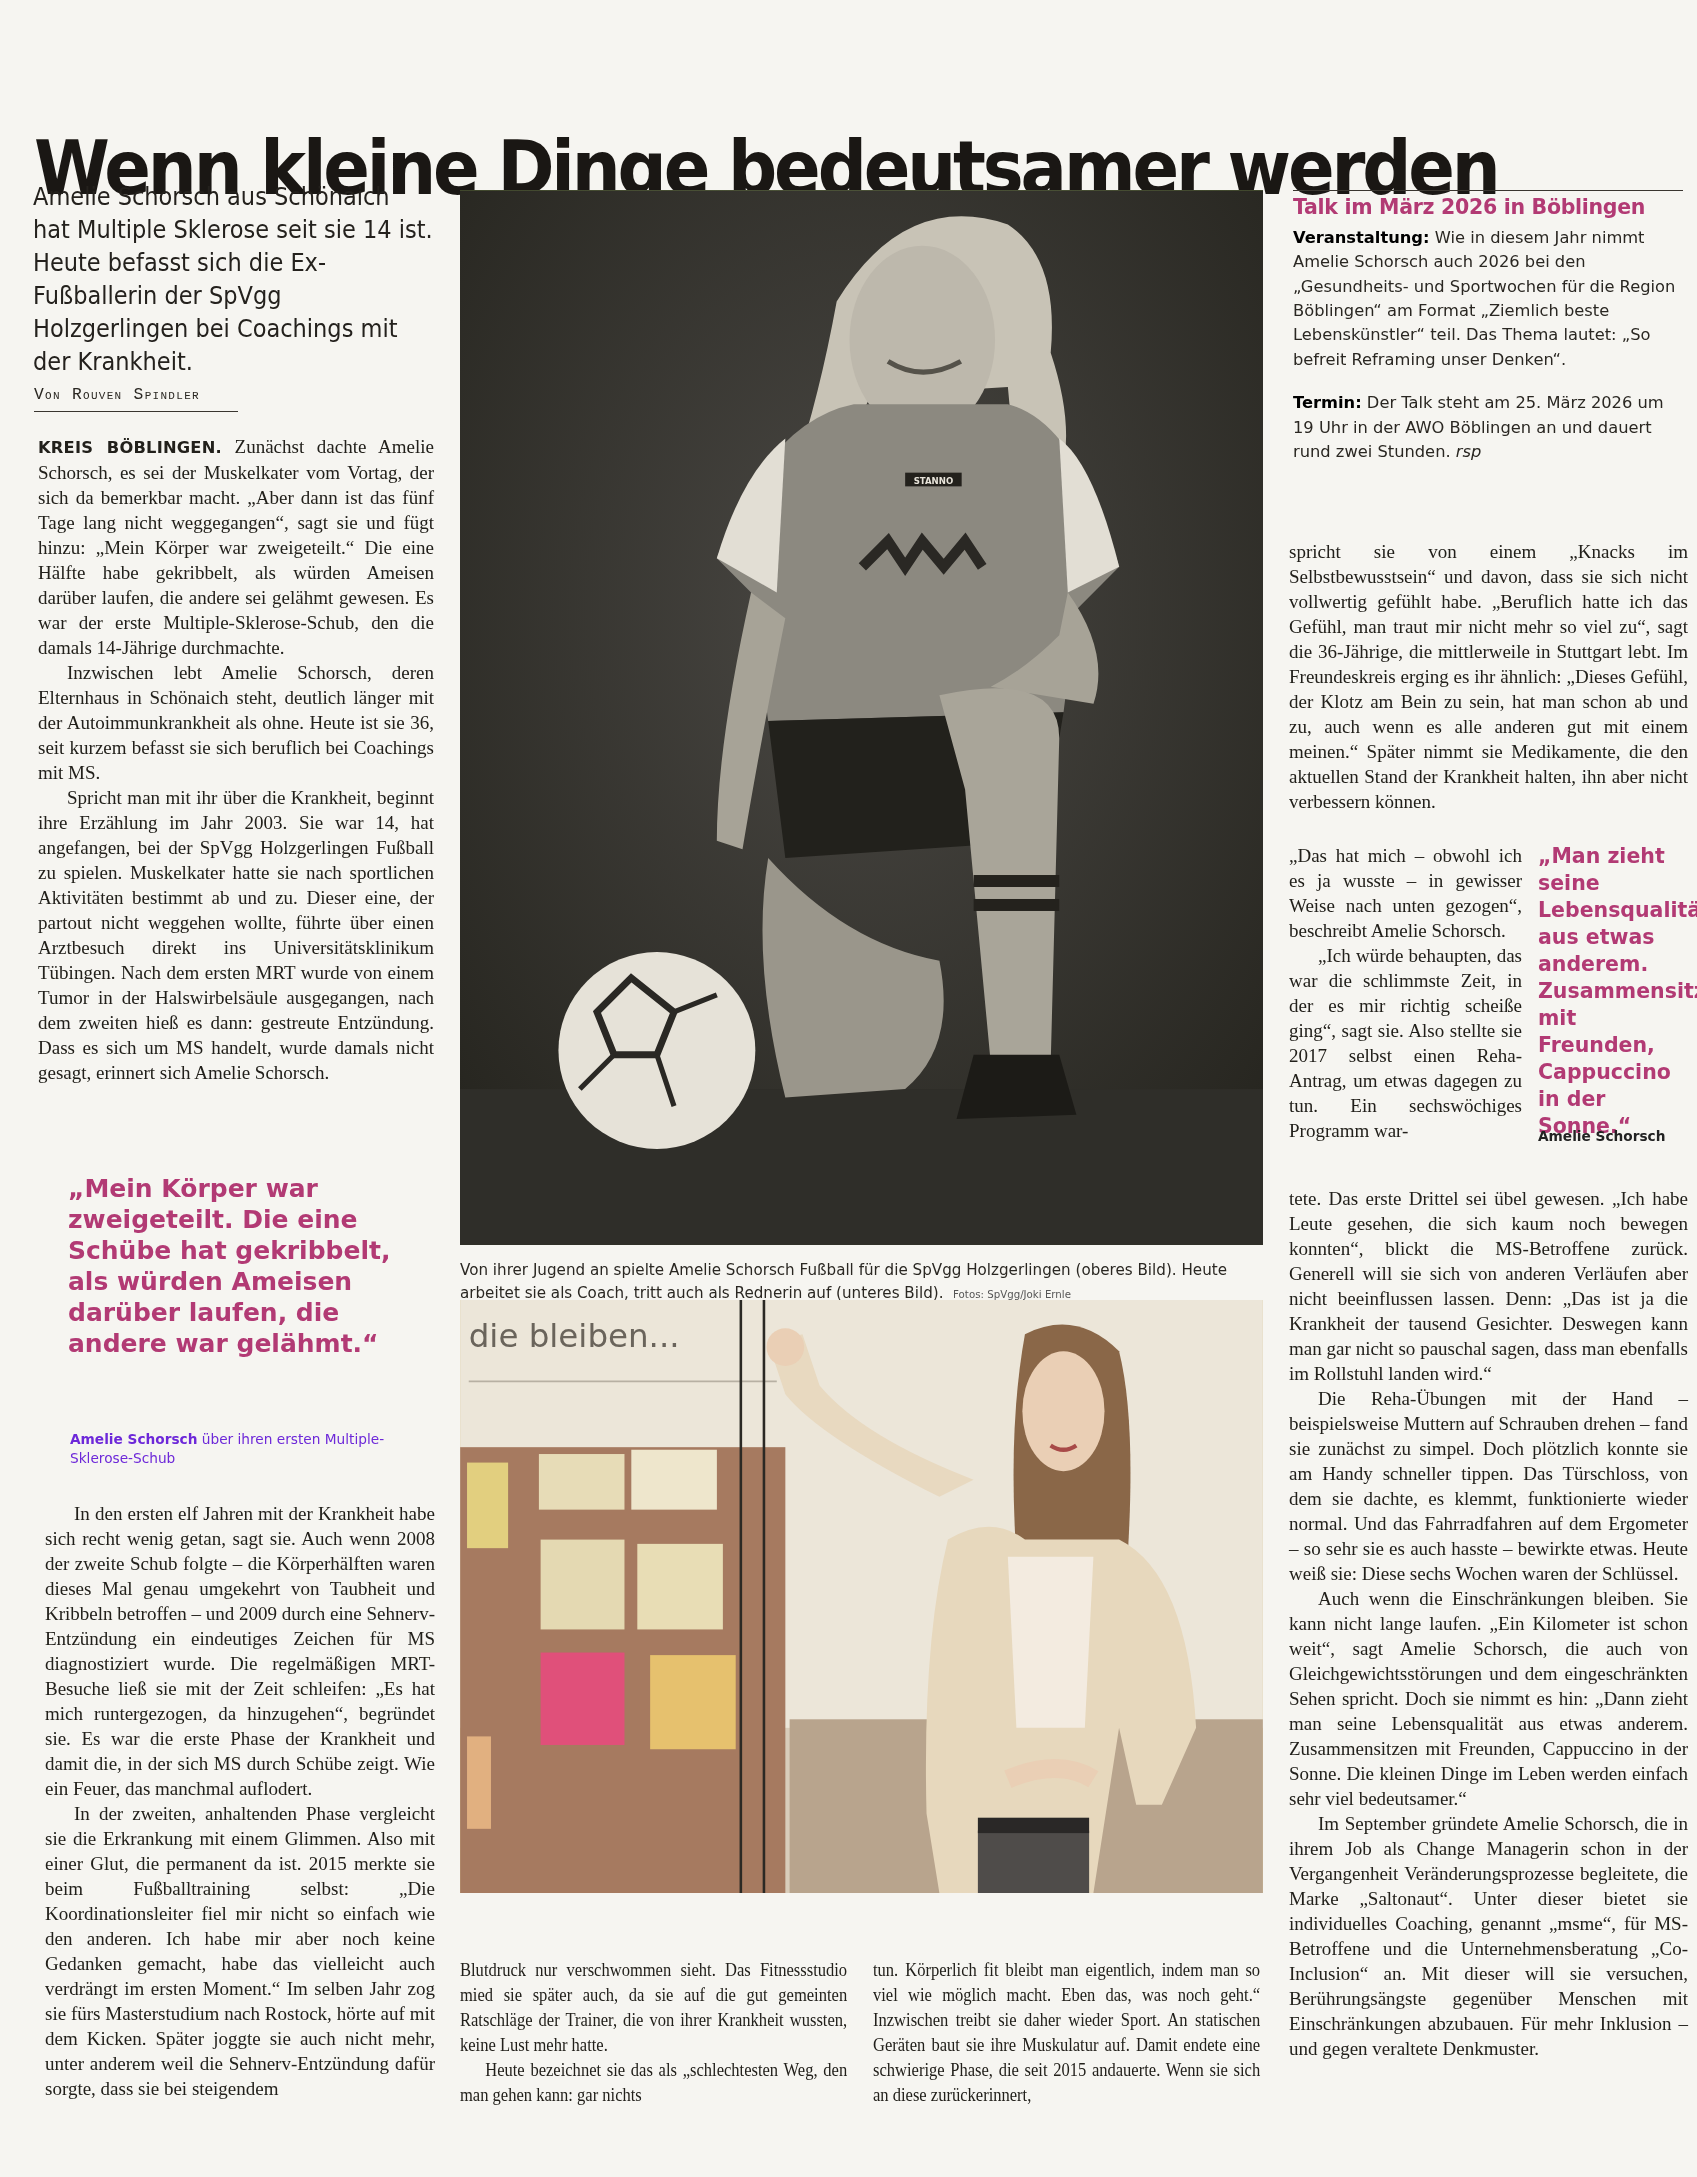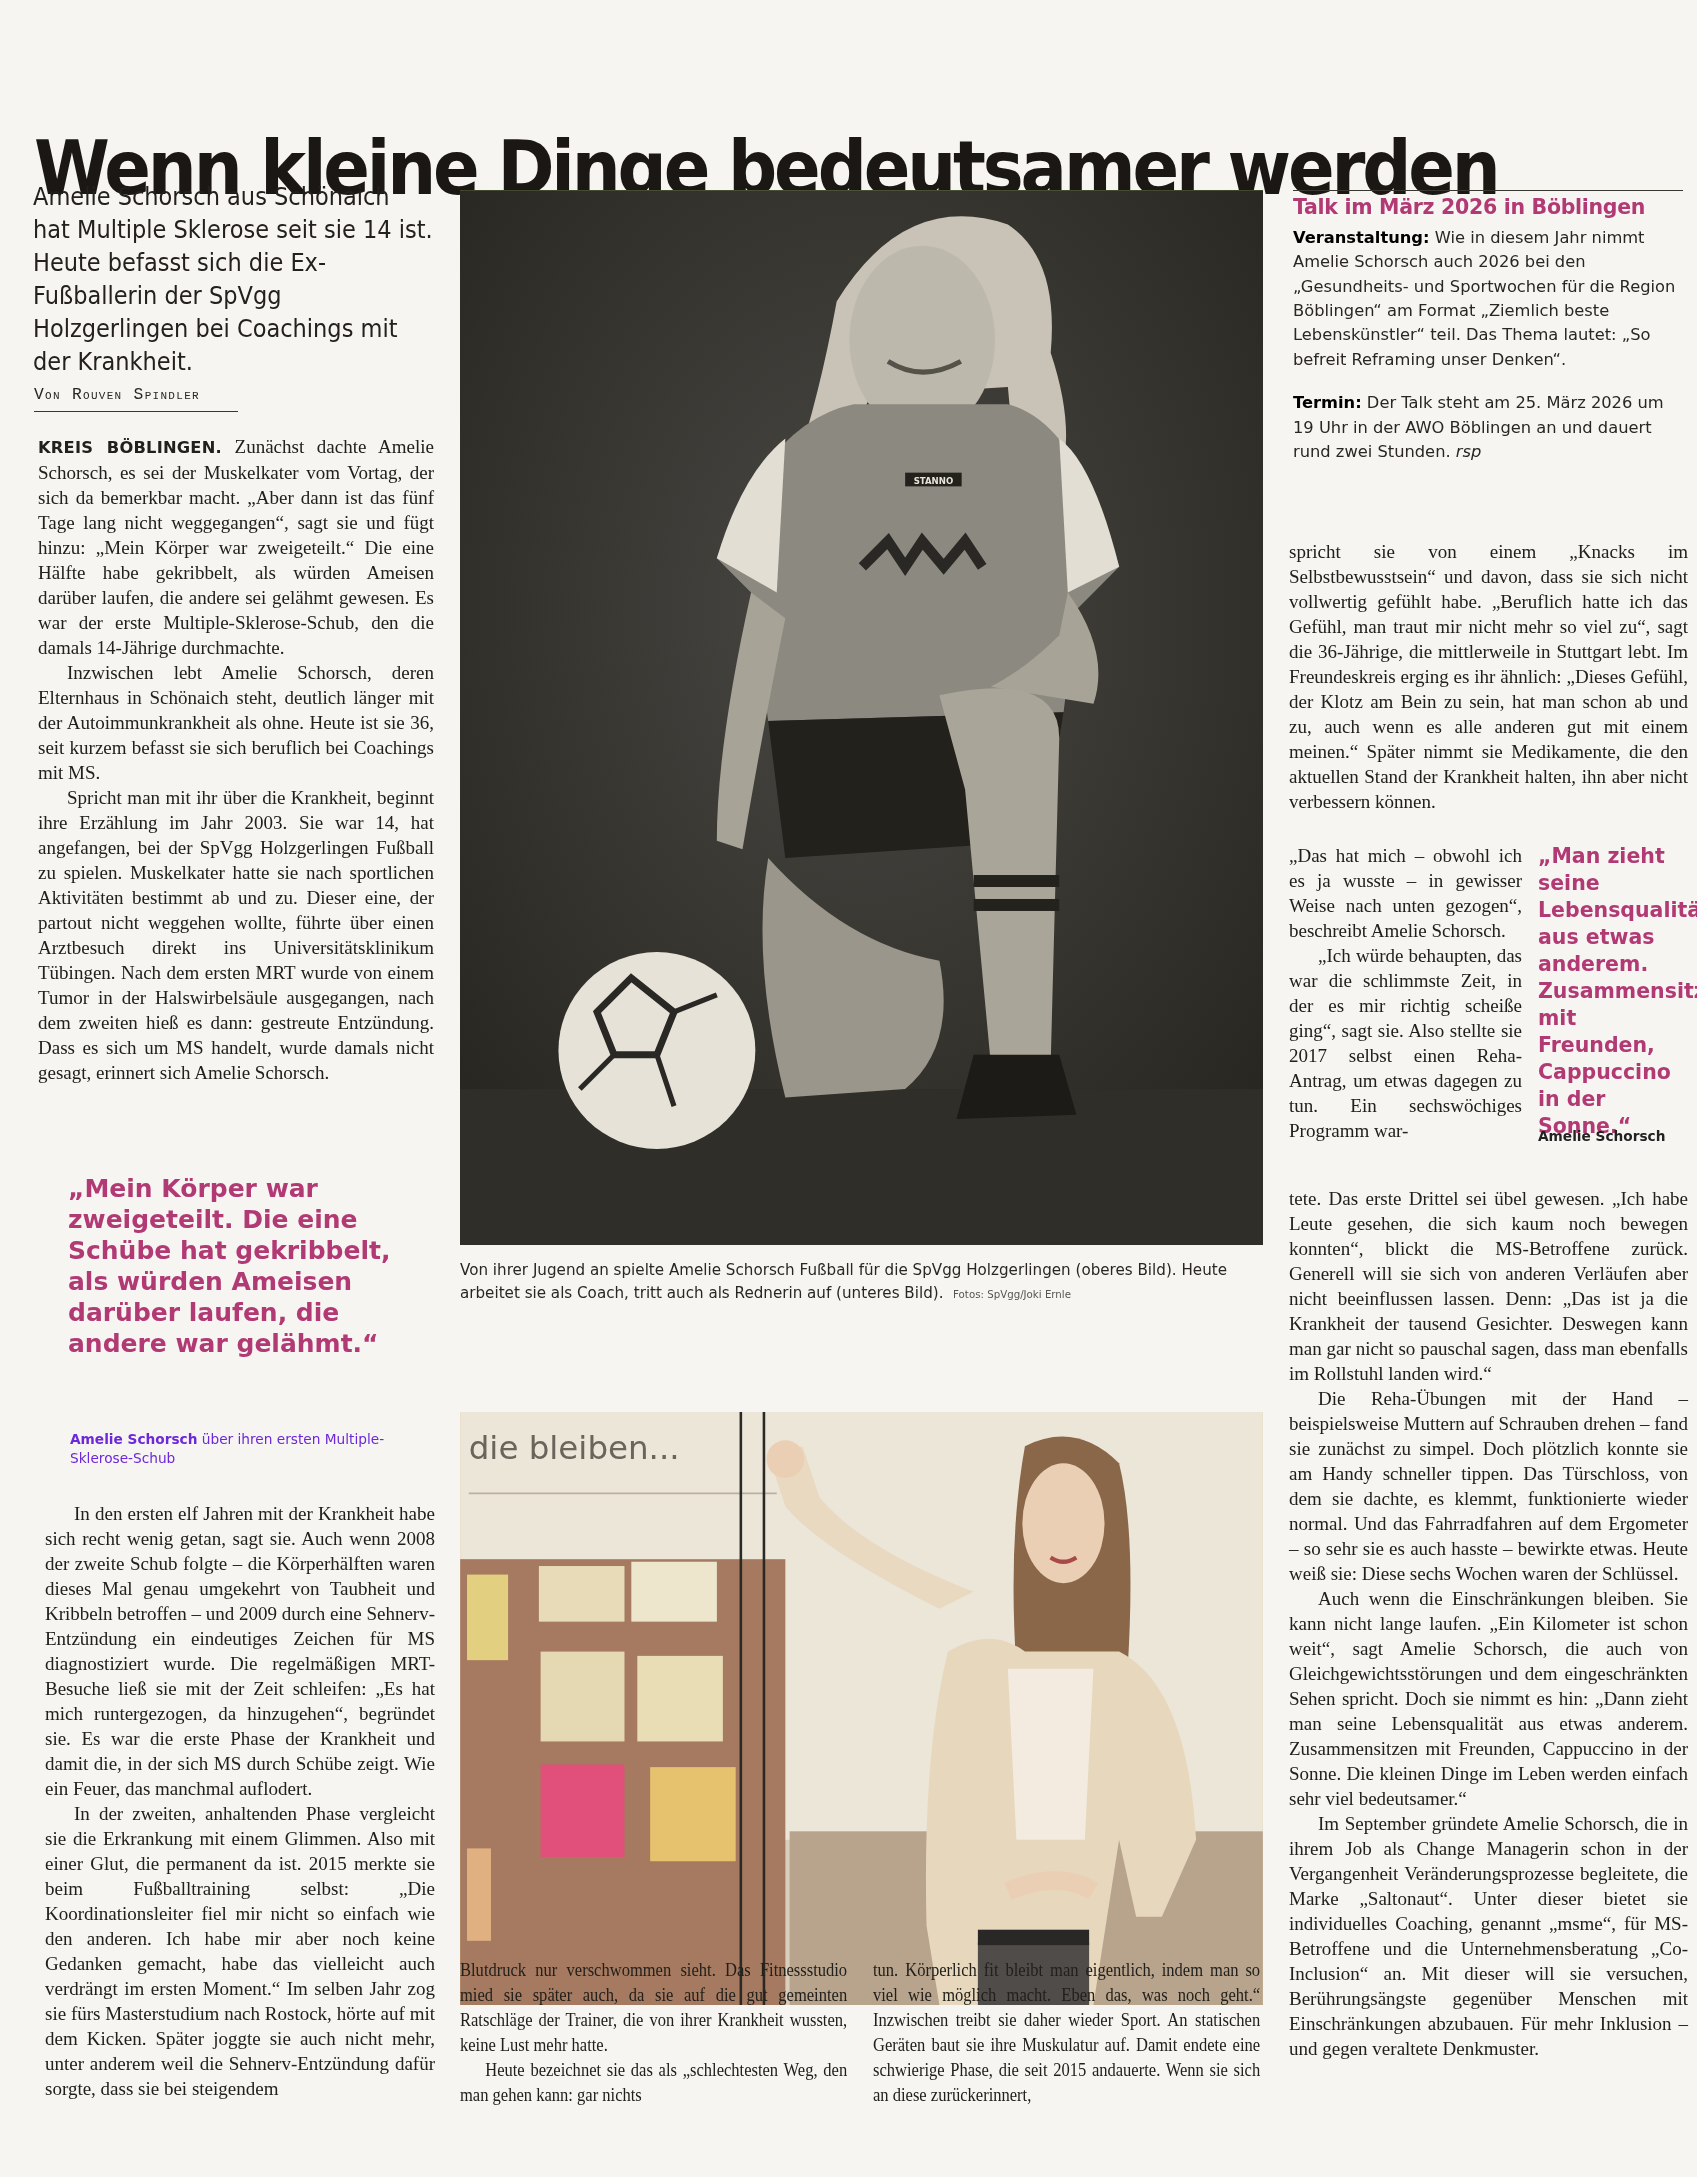--- a/index.html
+++ b/index.html
@@ -12,21 +12,21 @@
   .col p{margin:0;text-indent:0;}
   .col p.ind{text-indent:29px;}
   .lead{font-family:"DejaVu Sans",sans-serif;font-weight:bold;font-size:16.3px;letter-spacing:0.2px;}
   #col1a{left:38px;top:434px;width:396px;}
   #quote1{left:68px;top:1173px;width:342px;font-family:"DejaVu Sans",sans-serif;font-weight:bold;font-size:25px;line-height:31px;color:#b23a74;}
   #quote1-attr{left:70px;top:1430px;width:342px;font-family:"DejaVu Sans",sans-serif;font-size:13.7px;line-height:19px;color:#6d28d9;}
   #col1b{left:45px;top:1501px;width:390px;}
   #photo1{left:460px;top:190px;width:803px;height:1055px;background:#bef264;overflow:hidden;}
   #caption{left:460px;top:1258px;width:805px;font-family:"DejaVu Sans",sans-serif;font-size:16.3px;line-height:23px;color:#2a2722;transform:scaleX(0.93);transform-origin:left top;width:865px;}
   #caption .credit{font-size:11px;color:#555;margin-left:10.3px;}
-  #photo2{left:460px;top:1412px;width:803px;height:593px;overflow:hidden;background:#eab308;}
+  #photo2{left:460px;top:1300px;width:803px;height:593px;overflow:hidden;background:#eab308;}
   #col2a{left:460px;top:1957px;width:390px;}
   #col2b{left:873px;top:1957px;width:390px;}
   .cond{transform:scaleX(0.87);transform-origin:left top;}
   #infobox{left:1293px;top:190px;width:390px;border-top:1.7px solid #3a3630;padding-top:4px;}
   #infobox h3{margin:0 0 6.8px 0;font-family:"DejaVu Sans",sans-serif;font-weight:bold;font-size:20.5px;color:#b23a74;letter-spacing:-0.3px;}
   #infobox p{margin:0 0 19px 0;font-family:"DejaVu Sans",sans-serif;font-size:16.3px;line-height:24.4px;color:#2a2722;}
   #infobox b{color:#000000;}
   #col3a{left:1289px;top:539px;width:399px;}
   #col3narrow{left:1289px;top:843px;width:233px;}
   #quote2{left:1538px;top:843px;width:154px;font-family:"DejaVu Sans",sans-serif;font-weight:bold;font-size:20.5px;line-height:27px;color:#b23a74;}

